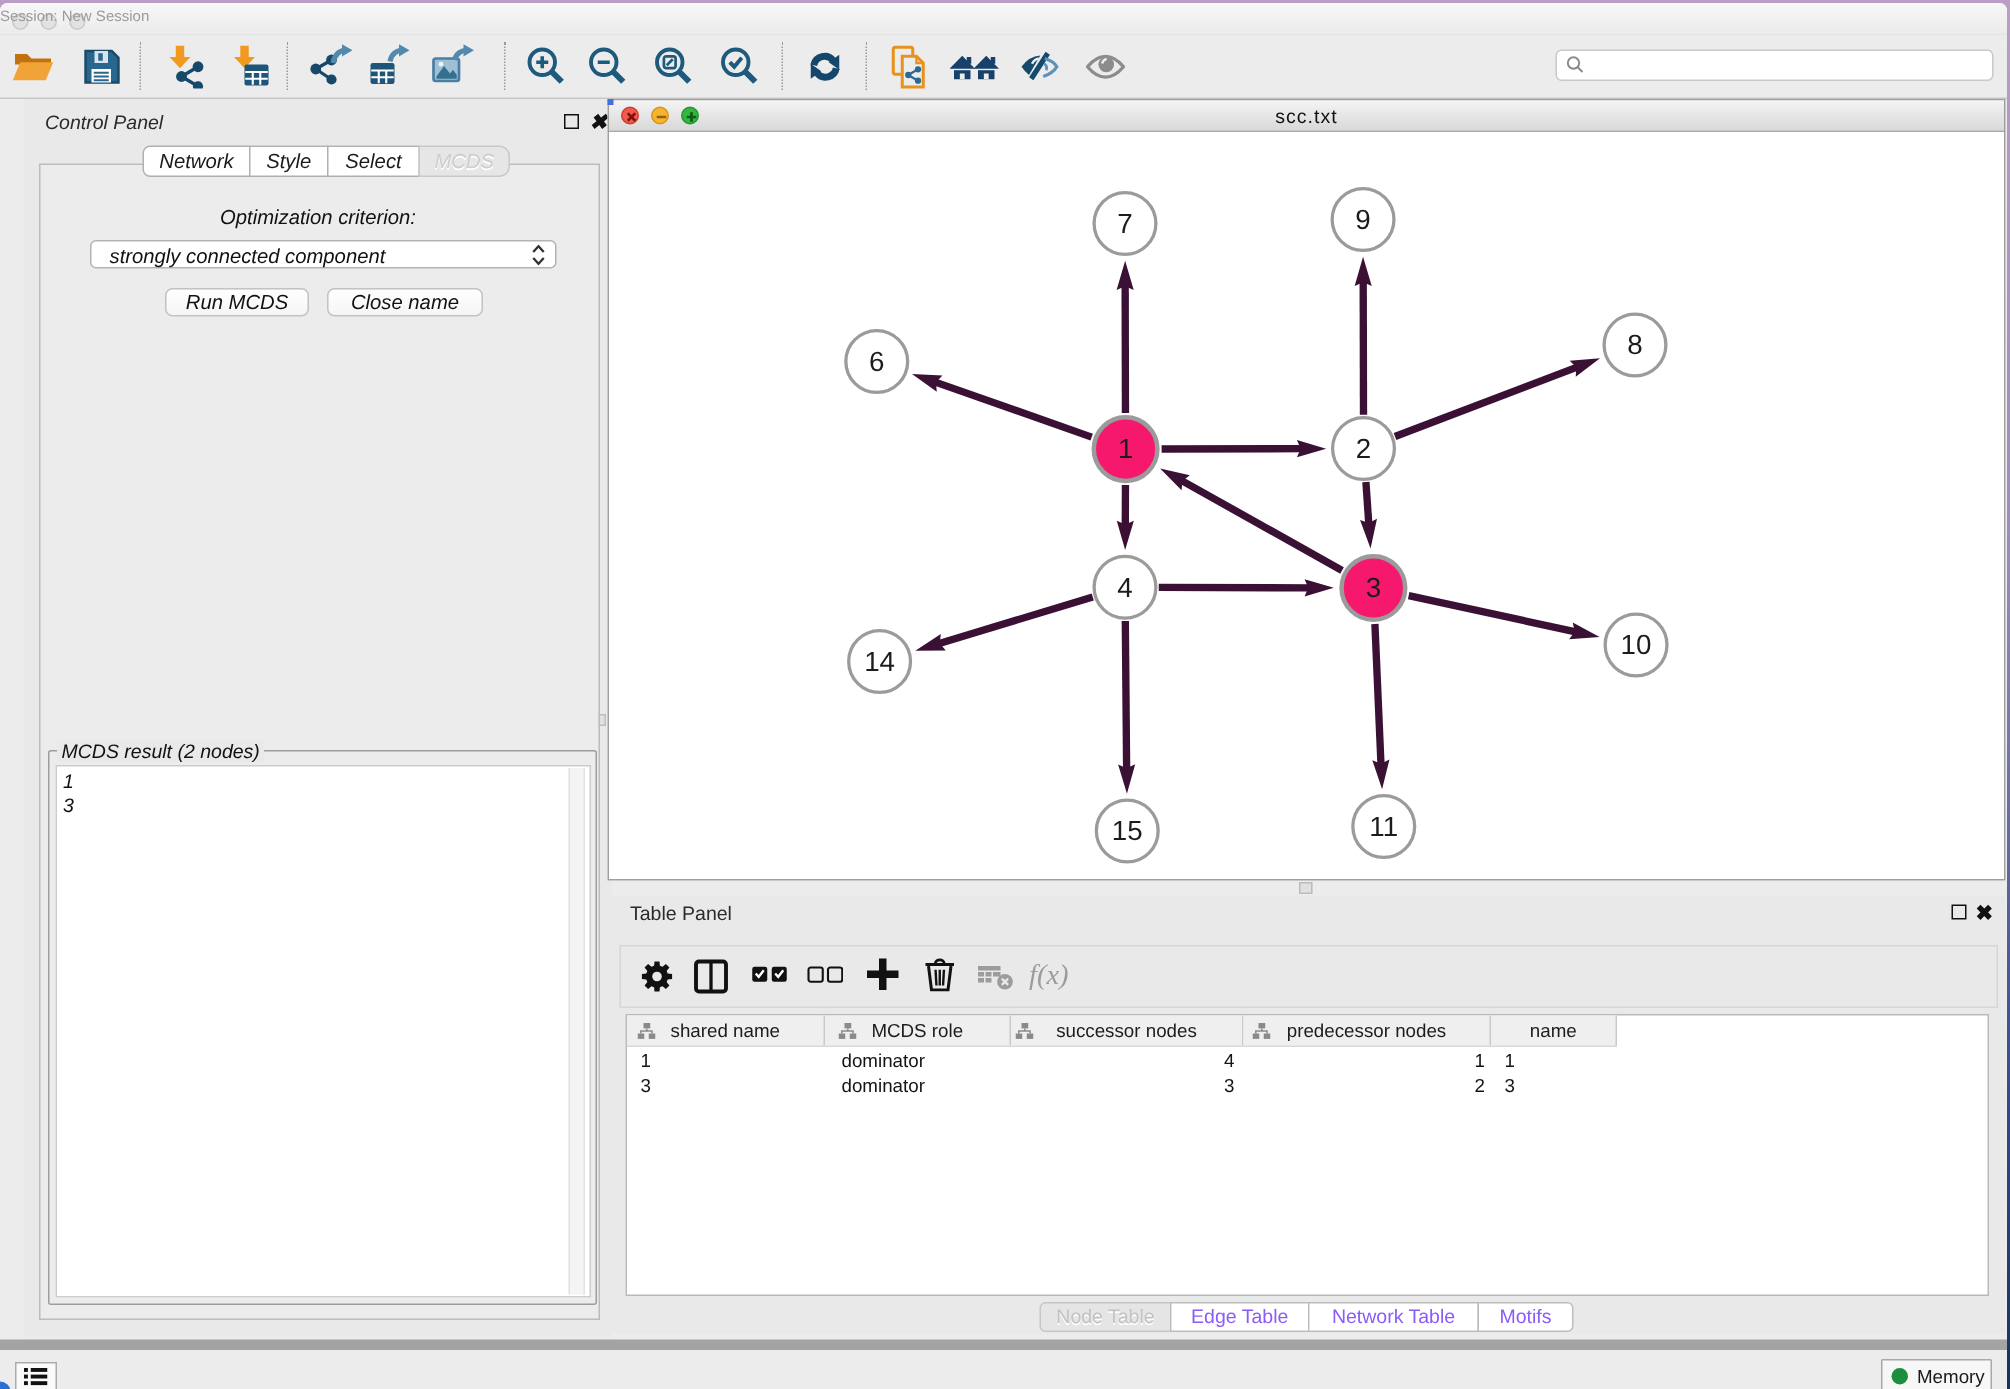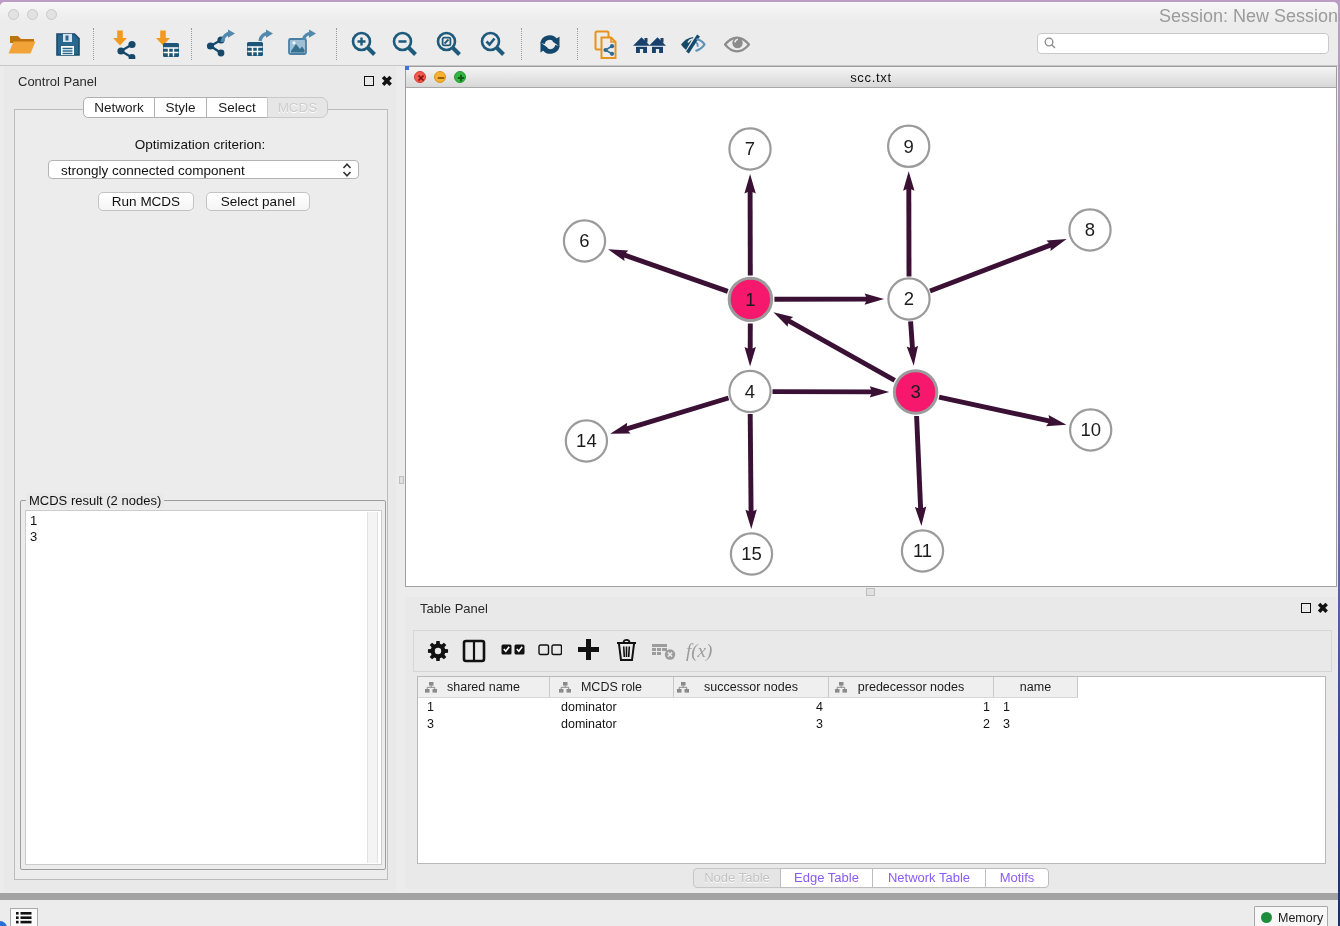--- a/index.html
+++ b/index.html
@@ -6,30 +6,30 @@
 body{width:1340px;height:926px;overflow:hidden;position:relative;
   font-family:"Liberation Sans",sans-serif;
   background:linear-gradient(180deg,#bb9dc6 0%,#9a8bbd 40%,#31498a 80%,#14335f 100%);}
 #app{position:absolute;left:0;top:2px;width:1338px;height:924px;background:#ececec;border-radius:5px 5px 0 0;overflow:hidden;}
 .abs{position:absolute;}
 
 #titlebar{position:absolute;left:0;top:0;width:100%;height:21px;
   background:linear-gradient(180deg,#f7f7f7,#ebebeb);border-bottom:1px solid #c6c6c6;}
 #titlebar .light{position:absolute;top:7px;width:11px;height:11px;border-radius:50%;
   background:#e2e2e2;border:1px solid #c9c9c9;box-sizing:border-box;}
-#wintitle{position:absolute;top:4px;left:0;width:100%;text-align:right;
-  font-size:18px;color:#9b9b9b;}
+#wintitle{position:absolute;top:4px;left:0;width:100%;text-align:left;
+  font-size:10px;color:#9b9b9b;}
 
 #toolbar{position:absolute;left:0;top:21px;width:100%;height:42px;background:#ececec;border-bottom:1px solid #c6c6c6;}
 .tbi{position:absolute;top:6px;}
 .tsep{position:absolute;top:5px;height:32px;width:0;border-left:1px dotted #9a9a9a;}
 #search{position:absolute;left:1037px;top:10px;width:290px;height:19px;background:#fff;
   border:1px solid #c9c9c9;border-radius:4px;}
 
-#controlpanel{position:absolute;left:4px;top:64px;width:392px;height:825px;background:#e9e9e9;}
+#controlpanel{position:absolute;left:16px;top:64px;width:392px;height:825px;background:#e9e9e9;font-style:italic;}
 .phdr{font-size:13px;color:#2a2a2a;}
 .floatbtn{position:absolute;width:10px;height:10px;border:1.6px solid #111;box-sizing:border-box;background:transparent;}
 .closex{position:absolute;font-size:14px;font-weight:bold;color:#111;line-height:12px;}
 .tab{position:absolute;box-sizing:border-box;border:1px solid #b0b0b0;background:#fff;
   font-size:13.5px;font-weight:400;color:#1a1a1a;text-align:center;height:21px;line-height:19px;}
 #cpbox{position:absolute;left:10px;top:43px;width:372px;height:769px;border:1px solid #bcbcbc;background:#ececec;}
 .btn{position:absolute;box-sizing:border-box;background:linear-gradient(180deg,#ffffff,#f5f5f5);
   border:1px solid #c3c3c3;border-radius:5px;font-size:13.5px;color:#111;text-align:center;}
 
 #netwin{position:absolute;left:405px;top:64px;width:932px;height:521px;
@@ -220,21 +220,21 @@
     <div class="tab" style="left:263px;top:31px;width:61px;border-radius:0 7px 7px 0;background:#e6e6e6;border-color:#c9c9c9;color:#cdcdcd;text-shadow:0 1px 0 #fff;">MCDS</div>
     <div style="position:absolute;left:44px;top:94px;width:311px;height:19px;background:#fff;border:1px solid #b3b3b3;border-radius:4px;box-sizing:border-box;">
       <span style="position:absolute;left:12px;top:1px;font-size:13.5px;color:#111;line-height:17px;">strongly connected component</span>
       <svg width="10" height="14" style="position:absolute;right:6px;top:2px">
           <path d="M1.5 5 L5 1.2 L8.5 5" fill="none" stroke="#333" stroke-width="1.6"></path>
           <path d="M1.5 9 L5 12.8 L8.5 9" fill="none" stroke="#333" stroke-width="1.6"></path>
         </svg>
     </div>
     <div style="position:absolute;left:0;top:71px;width:392px;text-align:center;font-size:13.5px;color:#111">Optimization criterion:</div>
     <div class="btn" style="left:94px;top:126px;width:96px;height:19px;line-height:17px;">Run MCDS</div>
-    <div class="btn" style="left:202px;top:126px;width:104px;height:19px;line-height:17px;">Select panel</div>
+    <div class="btn" style="left:202px;top:126px;width:104px;height:19px;line-height:17px;">Close name</div>
     <div style="position:absolute;left:16px;top:434px;width:366px;height:370px;border:1px solid #9d9d9d;border-radius:2px;box-sizing:border-box;"></div>
     <div style="position:absolute;left:22px;top:427px;background:#e9e9e9;padding:0 3px;font-size:13px;color:#111;">MCDS result (2 nodes)</div>
     <div style="position:absolute;left:21px;top:444px;width:357px;height:355px;background:#fff;border:1px solid #cccccc;box-sizing:border-box;">
       <div style="font-size:13px;color:#111;padding:2px 0 0 4px;line-height:16px;">1<br>3</div>
       <div style="position:absolute;left:341px;top:1px;width:9px;height:351px;background:#f4f4f4;border-left:1px solid #e2e2e2;border-right:1px solid #e2e2e2;"></div>
     </div>
   </div>
   <div class="abs" style="left:399px;top:474px;width:5px;height:8px;background:#e0e0e0;border:1px solid #bdbdbd;box-sizing:border-box;"></div>
   <div class="abs" style="left:866px;top:586px;width:9px;height:8px;background:#e0e0e0;border:1px solid #bdbdbd;box-sizing:border-box;"></div>
   <div id="netwin">

